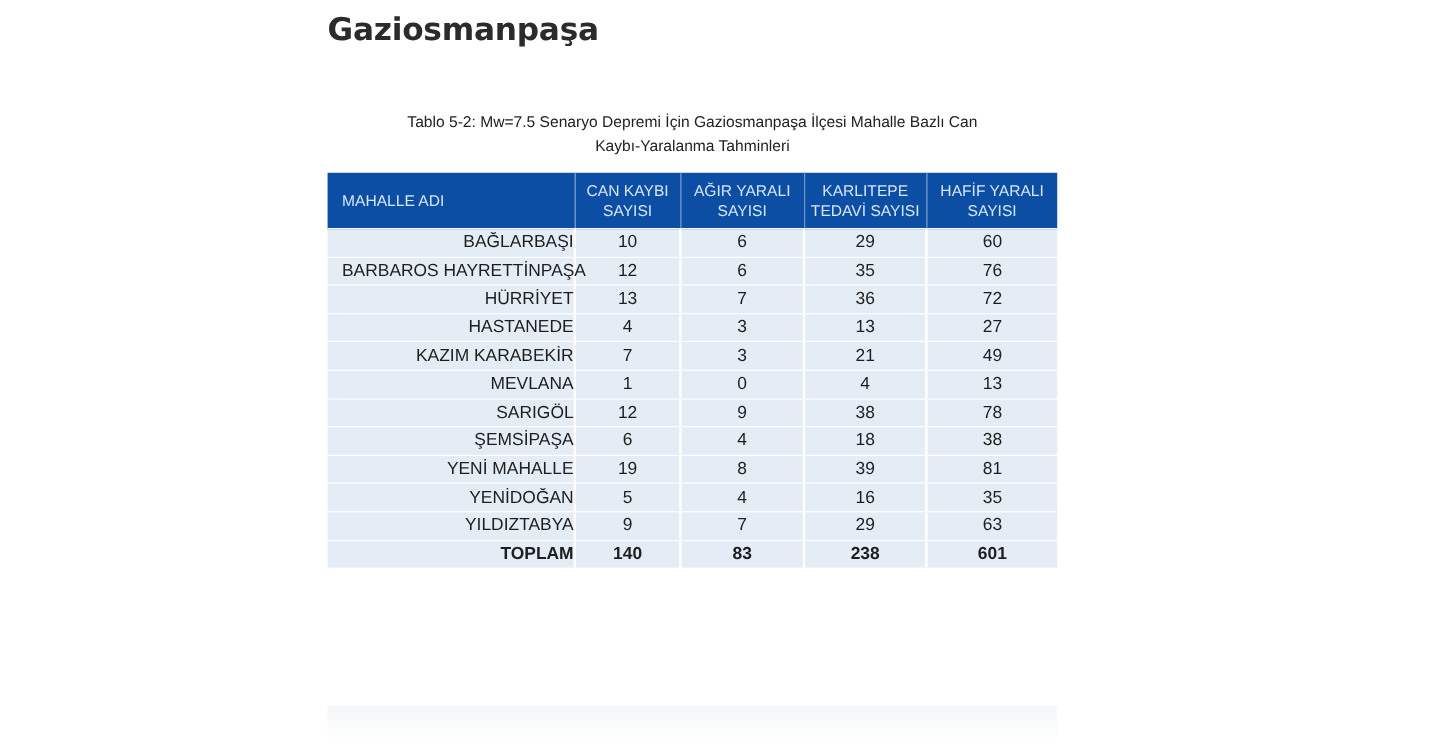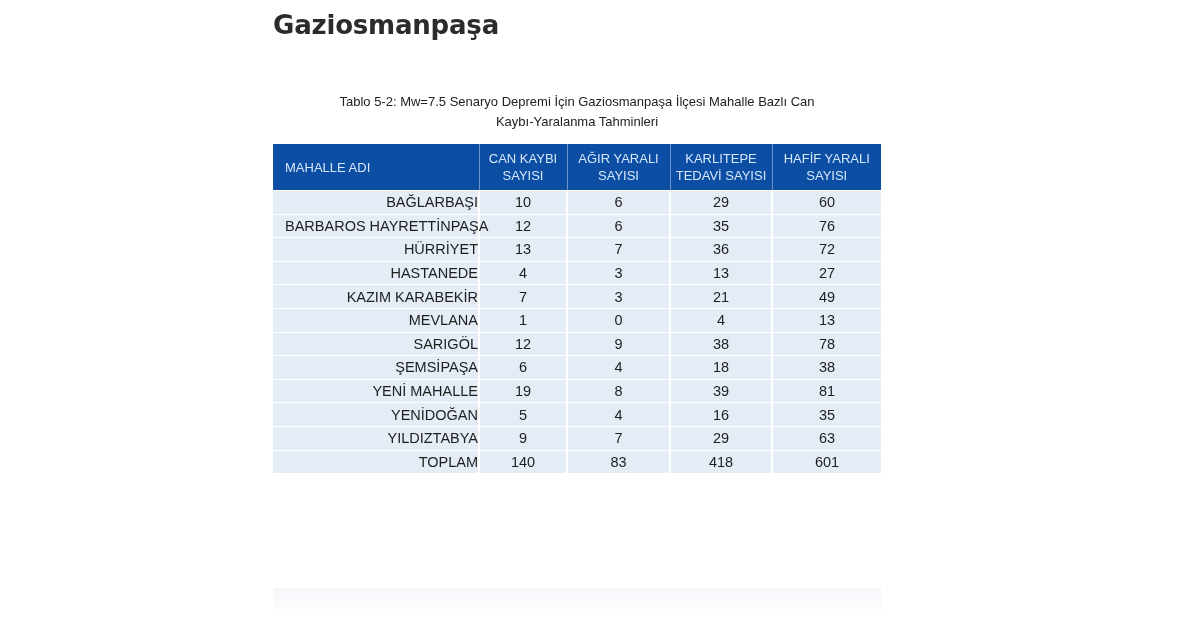--- a/index.html
+++ b/index.html
@@ -70,21 +70,21 @@
   }
   tbody td:last-child { border-right: none; }
   tbody td.name {
     text-align: right;
     padding-left: 12px;
     white-space: nowrap;
     overflow: visible;
     margin-top: 34px;
   }
   tbody tr.total td {
-    font-weight: normal;
+    font-weight: bold;
   }
   .fade {
     position: absolute;
     left: 273px; top: 588px;
     width: 608px; height: 30px;
     background: linear-gradient(#f4f6f9, #ffffff);
   }
 </style>
 </head>
 <body>
@@ -203,20 +203,20 @@
           <td class="name">YILDIZTABYA</td>
           <td>9</td>
           <td>7</td>
           <td>29</td>
           <td>63</td>
         </tr>
         <tr class="total">
           <td class="name">TOPLAM</td>
           <td>140</td>
           <td>83</td>
-          <td>418</td>
+          <td>238</td>
           <td>601</td>
         </tr>
       </tbody>
   </table>
 </div>
 
 <div class="fade"></div>
 
 </body></html>

